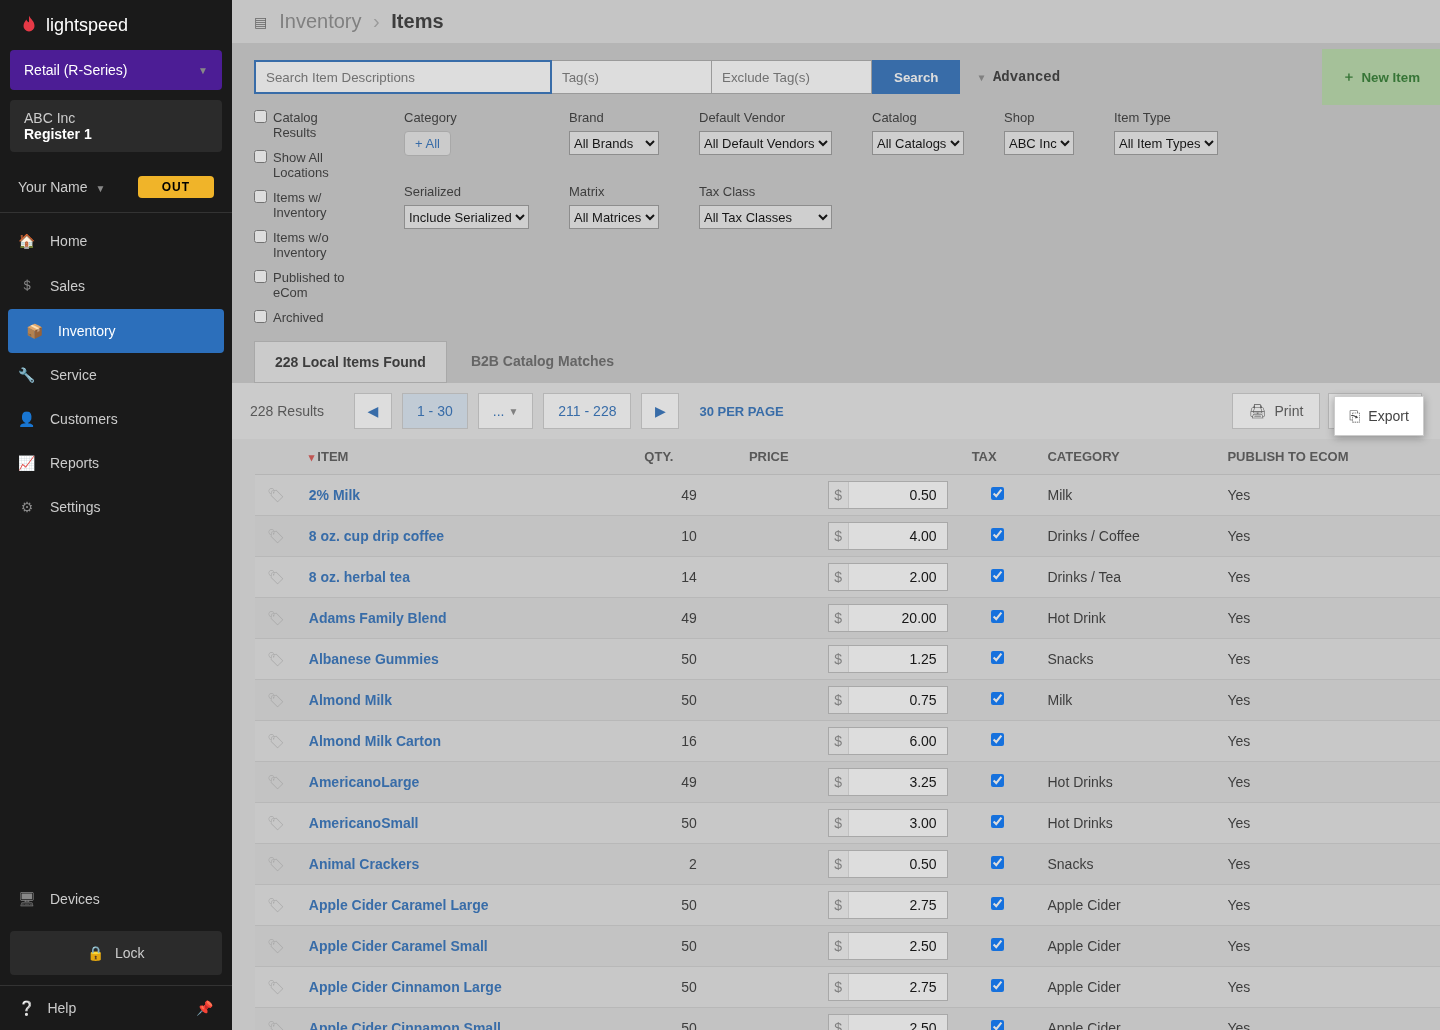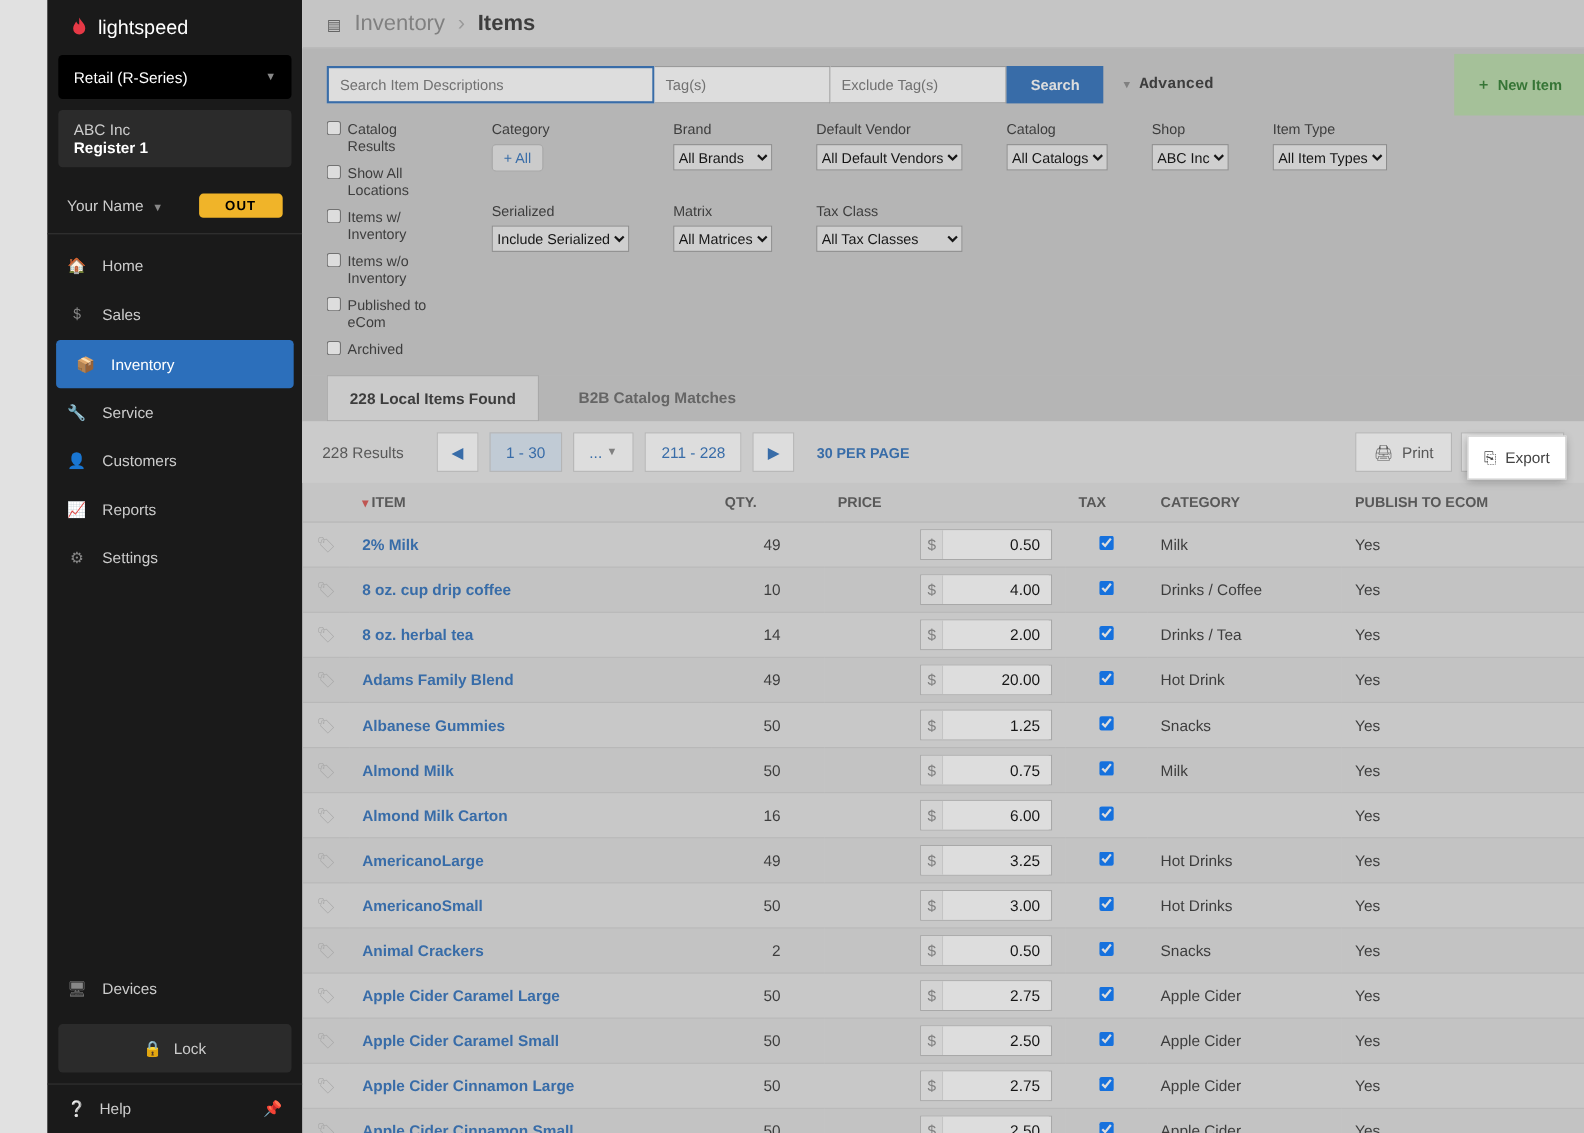--- a/index.html
+++ b/index.html
@@ -1,21 +1,21 @@
 <!DOCTYPE html>
 <html><head>
 <meta charset="utf-8">
 <style>
 * { box-sizing: border-box; margin: 0; padding: 0; }
 body { font-family: -apple-system, "Segoe UI", sans-serif; font-size: 14px; background: #e1e1e1; color: #333; width:1440px; height:1030px; overflow:hidden;}
-.app { display:flex; height:100%;margin-left:43px; }
+.app { display:flex; height:100%; }
 .sidebar { width: 232px; background: #1a1a1a; color: #ccc; display:flex; flex-direction:column;}
 .logo { display:flex; align-items:center; gap:6px; padding: 14px 18px; font-size:18px; color:#fff;}
 .logo svg { width:22px; height:22px;}
-.side-select { margin: 0 10px 10px 10px; background:#000000; border-radius:4px; padding:12px 14px; display:flex; justify-content:space-between; align-items:center; color:#fff;text-align:right;}
+.side-select { margin: 0 10px 10px 10px; background:#4c1d95; border-radius:4px; padding:12px 14px; display:flex; justify-content:space-between; align-items:center; color:#fff;text-align:right;}
 .side-info { margin: 0 10px 10px 10px; background:#2b2b2b; border-radius:4px; padding:10px 14px; color:#ccc;}
 .side-info .reg { color:#fff; font-weight:600;}
 .user-row { display:flex; align-items:center; justify-content:space-between; padding: 14px 18px; border-bottom:1px solid #333;}
 .user-row .name { color:#ccc;}
 .out-badge { background:#f0b429; color:#000; font-weight:700; font-size:12px; padding:4px 24px; border-radius:4px; letter-spacing:1px;}
 .nav { list-style:none; padding-top:6px; flex:1;}
 .nav li { padding: 14px 18px; display:flex; align-items:center; gap:14px; color:#ccc; cursor:pointer;}
 .nav li.active { background:#2c6fbb; color:#fff; border-radius:4px; margin:0 8px;}
 .nav li.active .icon { color:#fff;}
 .nav .icon { width:18px; text-align:center; color:#888;}
@@ -36,32 +36,32 @@
 .advanced { margin-left:14px; color:#333; font-weight:600;font-family:Liberation Mono, monospace;}
 .new-item-btn { margin-left:auto; background:#b8dba8; color:#2a7a2a; padding:10px 20px; font-weight:600; border:none; height:56px; margin:-16px -22px -16px auto; display:flex; align-items:center; gap:6px;}
 .filters { background:#ccc; padding: 0 22px 16px 22px; display:flex; gap:40px;}
 .checkcol { display:flex; flex-direction:column; gap:10px; width:110px; font-size:13px; color:#333;}
 .checkcol label { display:flex; gap:6px; align-items:flex-start;}
 .filtergrid { display:grid; grid-template-columns: repeat(5, auto); gap: 28px 40px; align-content:start;}
 .filtergrid .fg { display:flex; flex-direction:column; gap:6px;}
 .filtergrid label { font-size:13px; color:#333;}
 .filtergrid select { height:24px; border:1px solid #999; background:#eee; font-size:13px;}
 .all-chip { background:#e8e8e8; border:1px solid #bbb; border-radius:4px; padding:4px 10px; color:#2c6fbb; font-size:13px; width:fit-content;}
-.tabs { background:#ccc; padding:0 22px; display:flex; gap:16px;}
+.tabs { background:#ccc; padding:0 22px; display:flex; gap:4px;}
 .tab { padding:12px 20px; border:1px solid #bbb; background:#e8e8e8; color:#333; font-weight:600; font-size:14px;}
 .tab.inactive { background:transparent; border:none; color:#666;}
 .resultsbar { background:#e8e8e8; padding:10px 18px; display:flex; align-items:center; gap:10px;}
 .results-count { color:#555;}
 .pager-btn { width:38px; height:36px; border:1px solid #ccc; background:#fff; color:#2c6fbb; display:inline-flex; align-items:center; justify-content:center;}
 .pager-page { height:36px; border:1px solid #ccc; background:#fff; color:#2c6fbb; padding:0 14px; display:inline-flex; align-items:center;}
 .pager-page.active { background:#dce8f5;}
 .per-page { color:#2c6fbb; margin-left:10px; font-weight:600; font-size:13px;}
 .right-actions { margin-left:auto; display:flex; gap:8px;}
 .action-btn { height:36px; border:1px solid #ccc; background:#fff; padding:0 16px; display:flex; align-items:center; gap:8px; color:#555;}
-.table-wrap { flex:1; overflow:auto; background:#e1e1e1;}
+.table-wrap { flex:1; overflow:auto; background:#e1e1e1;padding-left:23px;}
 table { width:100%; border-collapse:collapse; font-size:14px;}
 thead th { text-align:left; padding:10px 12px; color:#555; font-weight:700; font-size:13px; background:#e1e1e1; border-bottom:1px solid #ccc;}
 thead th.sort::before { content:"▾ "; color:#d9534f; font-size:11px;}
 tbody tr { border-bottom:1px solid #d0d0d0; background:#e5e5e5;}
 tbody tr:nth-child(even) { background:#dedede;}
 tbody td { padding:6px 12px; vertical-align:middle;}
 .tag-icon { color:#bbb; width:24px;}
 .item-link { color:#2c6fbb; font-weight:600;}
 .qty-cell { text-align:right; padding-right:40px;}
 .price-wrap { display:flex; justify-content:flex-end;}

